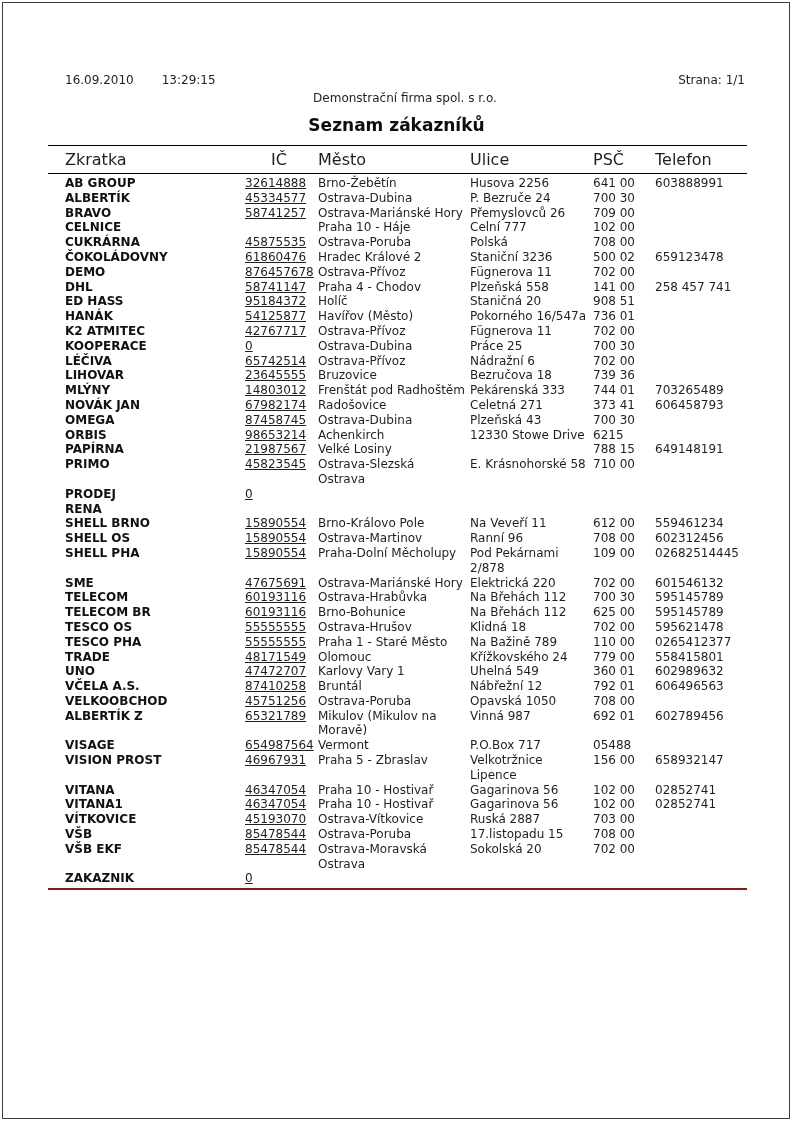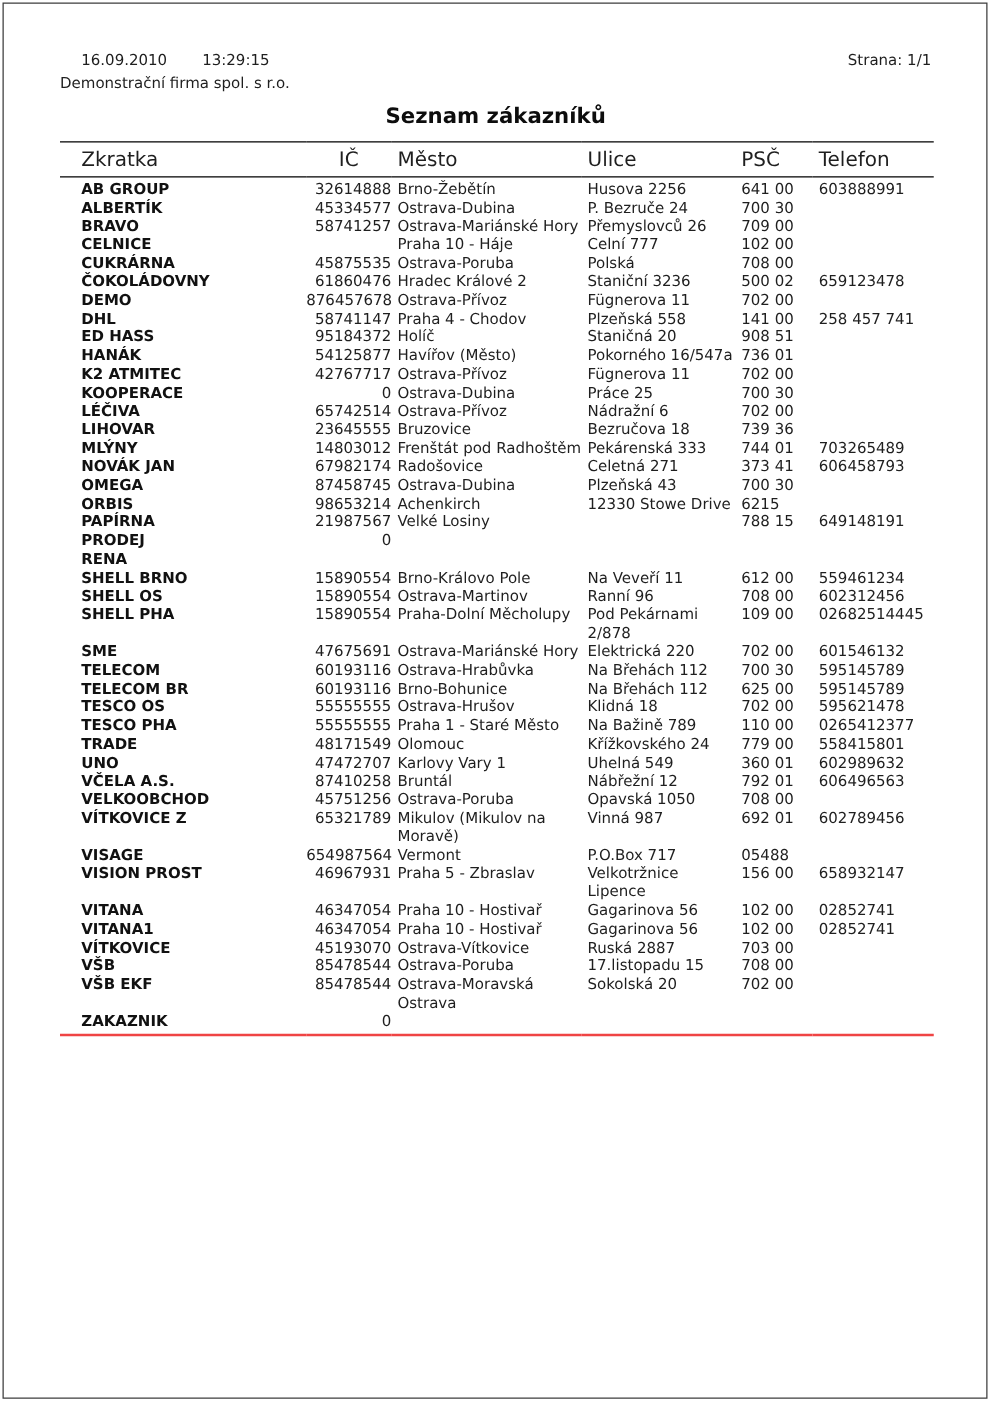--- a/index.html
+++ b/index.html
@@ -24,27 +24,29 @@
     padding: 38px 44px 0 45px;
     color: #1f1f1f;
   }
   .meta-row {
     display: flex;
     align-items: baseline;
     font-size: 12px;
     line-height: 15px;
     color: #1f1f1f;
   }
-  .meta-left { margin-left: 17px; display: flex; }
+  .meta-left { margin-left: 17px; display: flex; margin-top: 32px; }
   .report-time { margin-left: 28px; }
   .page-indicator { margin-left: auto; }
   .company-line {
+    margin-left: 17px;
     margin-top: 3px;
     font-size: 12px;
     line-height: 15px;
+    text-align: center;
   }
   .report-title {
     margin: 6px 0 0 0;
     text-align: center;
     font-size: 17px;
     line-height: 26px;
     font-weight: bold;
     color: #0d0d0d;
   }
   table.customers {
@@ -67,37 +69,37 @@
   thead th {
     font-weight: normal;
     text-align: left;
     padding: 4px 0 4px 5px;
     font-size: 16px;
     white-space: nowrap;
   }
   thead th.h-zkratka { padding-left: 17px; }
   thead th.h-ic { text-align: center; padding-left: 0; padding-right: 0; }
 
-  tbody { border-bottom: 2px solid #ef4444; }
+  tbody { border-bottom: 2px solid #7f1d1d; }
   tbody td {
     vertical-align: top;
     padding: 0 0 0 5px;
     line-height: 14.8px;
     white-space: nowrap;
     overflow: visible;
   }
   tbody td.cell-zkratka {
     font-weight: bold;
     padding-left: 17px;
     color: #111;
   }
   tbody td.cell-ic {
-    text-align: right;
     padding-left: 0;
     padding-right: 0;
+    text-decoration: underline;
   }
   tbody td.cell-mesto, tbody td.cell-ulice {
     white-space: pre-line;
   }
   tbody tr:first-child td { padding-top: 2px; }
   tbody tr:last-child td { padding-bottom: 2px; }
 </style>
 </head>
 <body>
 
@@ -282,20 +284,28 @@
   </tr>
           <tr>
     <td class="cell-zkratka">PAPÍRNA</td>
     <td class="cell-ic">21987567</td>
     <td class="cell-mesto">Velké Losiny</td>
     <td class="cell-ulice"></td>
     <td class="cell-psc">788 15</td>
     <td class="cell-telefon">649148191</td>
   </tr>
           <tr>
+    <td class="cell-zkratka">PRIMO</td>
+    <td class="cell-ic">45823545</td>
+    <td class="cell-mesto">Ostrava-Slezská Ostrava</td>
+    <td class="cell-ulice">E. Krásnohorské 58</td>
+    <td class="cell-psc">710 00</td>
+    <td class="cell-telefon"></td>
+  </tr>
+          <tr>
     <td class="cell-zkratka">PRODEJ</td>
     <td class="cell-ic">0</td>
     <td class="cell-mesto"></td>
     <td class="cell-ulice"></td>
     <td class="cell-psc"></td>
     <td class="cell-telefon"></td>
   </tr>
           <tr>
     <td class="cell-zkratka">RENA</td>
     <td class="cell-ic"></td>
@@ -395,21 +405,21 @@
   </tr>
           <tr>
     <td class="cell-zkratka">VELKOOBCHOD</td>
     <td class="cell-ic">45751256</td>
     <td class="cell-mesto">Ostrava-Poruba</td>
     <td class="cell-ulice">Opavská 1050</td>
     <td class="cell-psc">708 00</td>
     <td class="cell-telefon"></td>
   </tr>
           <tr>
-    <td class="cell-zkratka">VÍTKOVICE Z</td>
+    <td class="cell-zkratka">ALBERTÍK Z</td>
     <td class="cell-ic">65321789</td>
     <td class="cell-mesto">Mikulov (Mikulov na
 Moravě)</td>
     <td class="cell-ulice">Vinná 987</td>
     <td class="cell-psc">692 01</td>
     <td class="cell-telefon">602789456</td>
   </tr>
           <tr>
     <td class="cell-zkratka">VISAGE</td>
     <td class="cell-ic">654987564</td>

